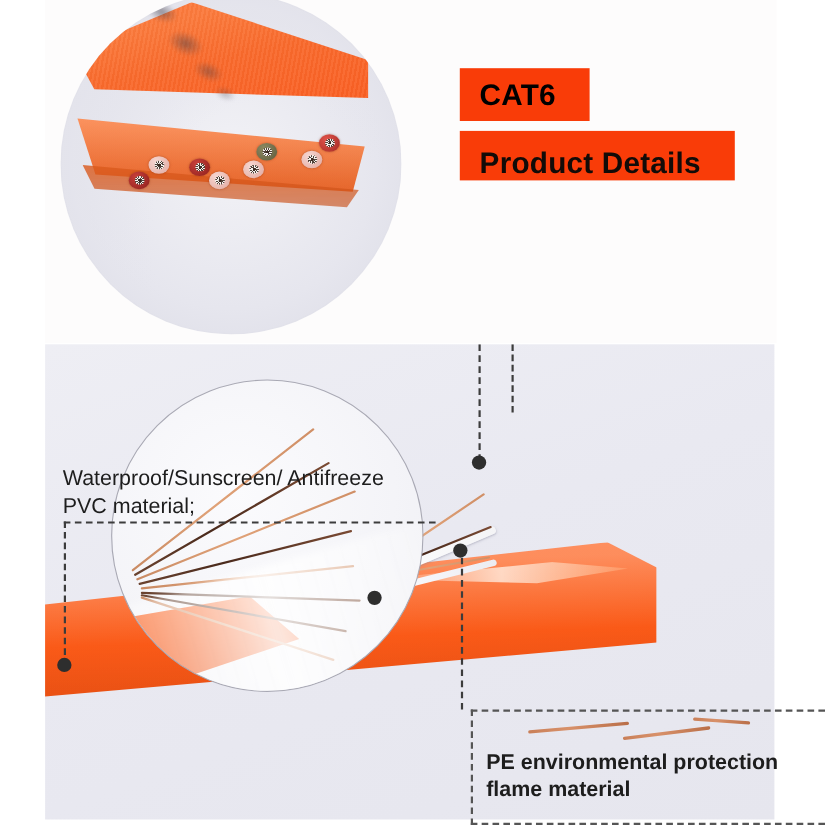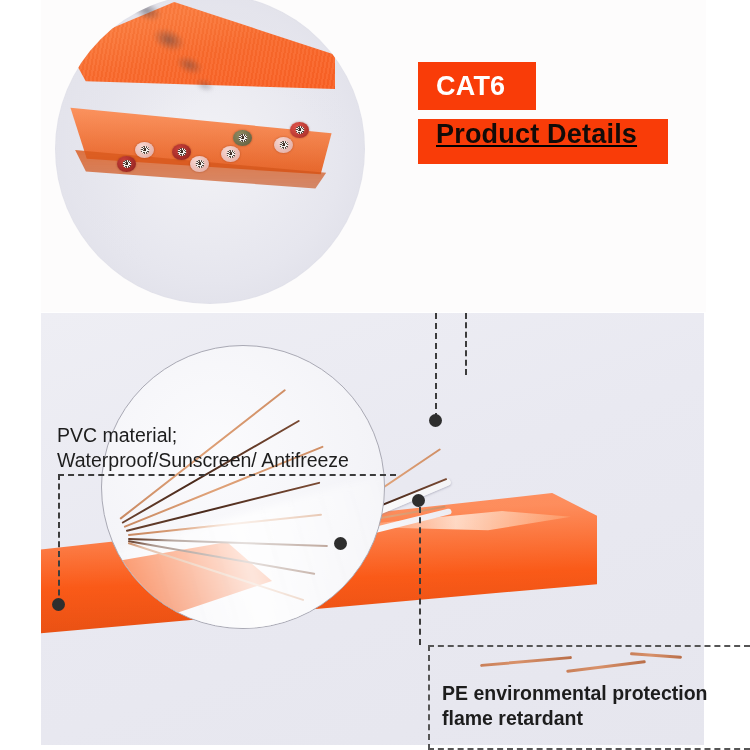--- a/index.html
+++ b/index.html
@@ -57,23 +57,23 @@
           radial-gradient(circle at 50% 50%,#3a2a22 0 22%,rgba(0,0,0,0) 23%),
           repeating-conic-gradient(#f4f1ee 0 16deg,#51433a 16deg 32deg);}
   .w-red  {background:radial-gradient(circle at 36% 30%,#c8403a,#8d1f1c);}
   .w-pink {background:radial-gradient(circle at 36% 30%,#f6d7d2,#e0a79e);}
   .w-olive{background:radial-gradient(circle at 36% 30%,#8d8a62,#5d5a3c);}
   .w-crim {background:radial-gradient(circle at 36% 30%,#e0534a,#a32a24);}
 
   
   #badge-cat6{position:absolute;left:377px;top:62px;width:118px;height:48px;
               background:#f93c08;display:flex;align-items:center;}
-  #badge-cat6 span{margin-left:18px;font-size:27px;font-weight:bold;color:#ffffff;letter-spacing:.2px;}
+  #badge-cat6 span{margin-left:18px;font-size:27px;font-weight:bold;color:#000000;letter-spacing:.2px;}
   #badge-details{position:absolute;left:377px;top:119px;width:250px;height:45px;
-              background:#f93c08;display:flex;align-items:flex-start;text-decoration:underline;}
+              background:#f93c08;display:flex;align-items:flex-end;}
   #badge-details span{margin-left:18px;font-size:27px;font-weight:bold;color:#120b08;letter-spacing:.2px;}
 
   
   #bottom-panel{position:absolute;left:41px;top:313px;width:663px;height:432px;
                 background:linear-gradient(160deg,#eeeef4 0%,#e9e9f1 45%,#e6e6ee 100%);
                 overflow:hidden;}
 
   
   #cable-band{position:absolute;left:-4px;top:180px;width:560px;height:190px;
         background:linear-gradient(178deg,#ff6b2a 0%,#fa5a18 45%,#f05213 78%,#d8440c 100%);
@@ -209,29 +209,29 @@
     <div class="dline-h" style="left:17px;top:161px;width:338px;"></div>
     <div class="dline-v" style="left:17px;top:161px;height:131px;"></div>
     <div class="dot" style="left:11px;top:285px;"></div>
 
     <div class="dot" style="left:371px;top:181px;"></div>
     <div class="dline-v" style="left:378px;top:194px;height:138px;"></div>
     <div class="dot" style="left:293px;top:224px;"></div>
   </div>
 
   <div id="pvc-label">
+    <div>Waterproof/Sunscreen/ Antifreeze</div>
     <div>PVC material;</div>
-    <div>Waterproof/Sunscreen/ Antifreeze</div>
   </div>
 
   <div id="pe-wire">
     <div class="pw" style="left:0;top:8px;width:92px;transform:rotate(-5deg);"></div>
     <div class="pw" style="left:86px;top:13px;width:80px;transform:rotate(-7deg);"></div>
     <div class="pw" style="left:150px;top:2px;width:52px;transform:rotate(4deg);"></div>
   </div>
   <div id="pe-box">
     <div id="pe-label">
       <div>PE environmental protection</div>
-      <div>flame retardant</div>
+      <div>flame material</div>
     </div>
   </div>
 
 </div>
 
 </body></html>

